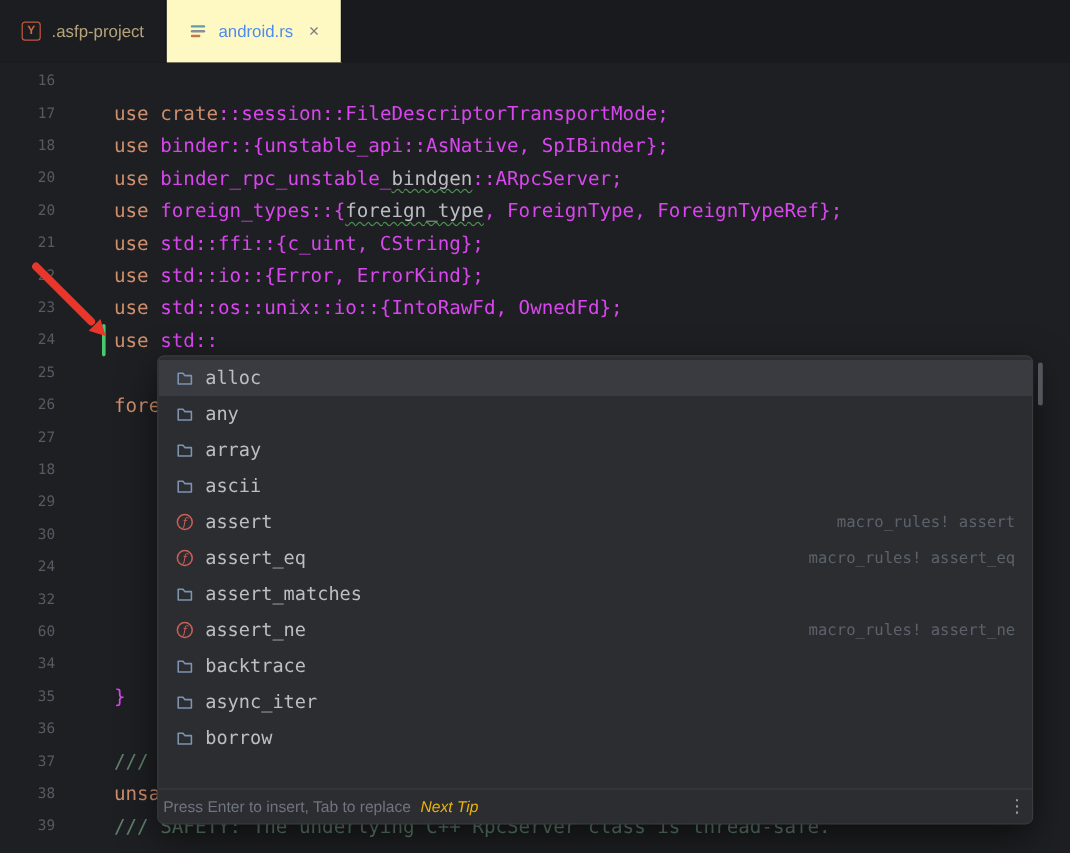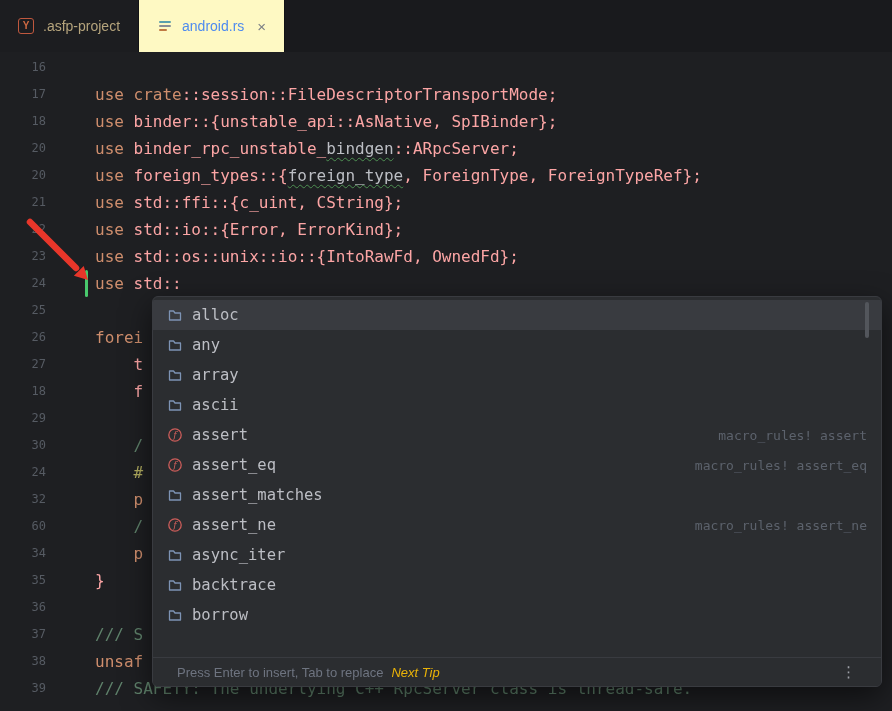--- a/index.html
+++ b/index.html
@@ -14,39 +14,39 @@
   .ficon{width:16px;height:16px;display:inline-flex;align-items:center;justify-content:center;flex:none;}
   .yicon{border:1.5px solid #c0583e;border-radius:3px;color:#cf6a42;font-size:10px;font-weight:bold;
          width:14px;height:14px;line-height:14px;}
   .tab-close{color:#7a7e85;font-size:15px;margin-left:4px;line-height:1;}
   
   .editor{position:absolute;left:0;top:52px;right:0;bottom:0;padding-top:2px;}
   .line{display:flex;height:27px;line-height:27px;font-family:"DejaVu Sans Mono",monospace;font-size:16px;}
   .gutter{flex:none;width:46px;text-align:right;color:#565b63;font-size:12px;}
   .code{white-space:pre;margin-left:49px;}
   .kw{color:#cf8e6d;}
-  .id{color:#fca5a5;}
+  .id{color:#d946ef;}
   .doc{color:#5f826b;}
   .attr{color:#b3ae60;}
   .typo{color:#bcbec4;text-decoration:underline;text-decoration-style:wavy;
         text-decoration-color:#4e8f52;text-underline-offset:3px;text-decoration-thickness:1px;}
   .vcs-marker{position:absolute;left:85px;top:270px;width:3px;height:27px;background:#49c96d;border-radius:2px;}
   
-  .popup{position:absolute;left:152px;top:296px;width:728px;background:#2b2d30;
+  .popup{position:absolute;left:131px;top:296px;width:728px;background:#2b2d30;
          border:1px solid #393b40;border-radius:6px;box-shadow:0 10px 30px rgba(0,0,0,.55);
          overflow:hidden;z-index:5;}
   .plist{height:357px;overflow:hidden;padding-top:3px;position:relative;}
   .pitem{height:30px;display:flex;align-items:center;gap:9px;padding:0 14px;
          font-family:"DejaVu Sans Mono",monospace;font-size:15.5px;color:#bcbec4;}
   .pitem.selected{background:#393b40;}
   .picon{width:16px;height:16px;flex:none;display:inline-flex;}
   .phint{margin-left:auto;color:#5c626c;font-size:13px;}
   .pscroll{position:absolute;right:3px;top:302px;width:4px;height:36px;background:#53565c;border-radius:2px;z-index:6;}
   .pfooter{height:28px;border-top:1px solid #393b40;display:flex;align-items:center;gap:8px;
-           padding:0 24px;font-size:13px;color:#6e7480;background:#2b2d30;}
+           padding:0 4px;font-size:13px;color:#6e7480;background:#2b2d30;}
   .tip{color:#eab308;text-decoration:none;cursor:pointer;font-style:italic;}
   .more{margin-left:auto;color:#9da0a8;font-size:15px;letter-spacing:1px;}
   
   .arrow{position:absolute;left:12px;top:208px;z-index:9;pointer-events:none;}
 </style>
 </head>
 <body>
 
 <div class="window">
 
@@ -241,29 +241,29 @@
           </span>
           <span>assert_ne</span>
           <span class="phint">macro_rules! assert_ne</span>
         </div>
         <div class="pitem">
           <span class="picon">
             <svg width="16" height="16" viewBox="0 0 16 16">
               <path d="M2.5 6 v-2 h4 l1.5 2 h5.5 v7 h-11 z" fill="none" stroke="#7d93b4" stroke-width="1.3" stroke-linejoin="round"></path>
             </svg>
           </span>
+          <span>backtrace</span>
+        </div>
+        <div class="pitem">
+          <span class="picon">
+            <svg width="16" height="16" viewBox="0 0 16 16">
+              <path d="M2.5 6 v-2 h4 l1.5 2 h5.5 v7 h-11 z" fill="none" stroke="#7d93b4" stroke-width="1.3" stroke-linejoin="round"></path>
+            </svg>
+          </span>
           <span>async_iter</span>
-        </div>
-        <div class="pitem">
-          <span class="picon">
-            <svg width="16" height="16" viewBox="0 0 16 16">
-              <path d="M2.5 6 v-2 h4 l1.5 2 h5.5 v7 h-11 z" fill="none" stroke="#7d93b4" stroke-width="1.3" stroke-linejoin="round"></path>
-            </svg>
-          </span>
-          <span>backtrace</span>
         </div>
         <div class="pitem">
           <span class="picon">
             <svg width="16" height="16" viewBox="0 0 16 16">
               <path d="M2.5 6 v-2 h4 l1.5 2 h5.5 v7 h-11 z" fill="none" stroke="#7d93b4" stroke-width="1.3" stroke-linejoin="round"></path>
             </svg>
           </span>
           <span>borrow</span>
         </div>
       </div>

